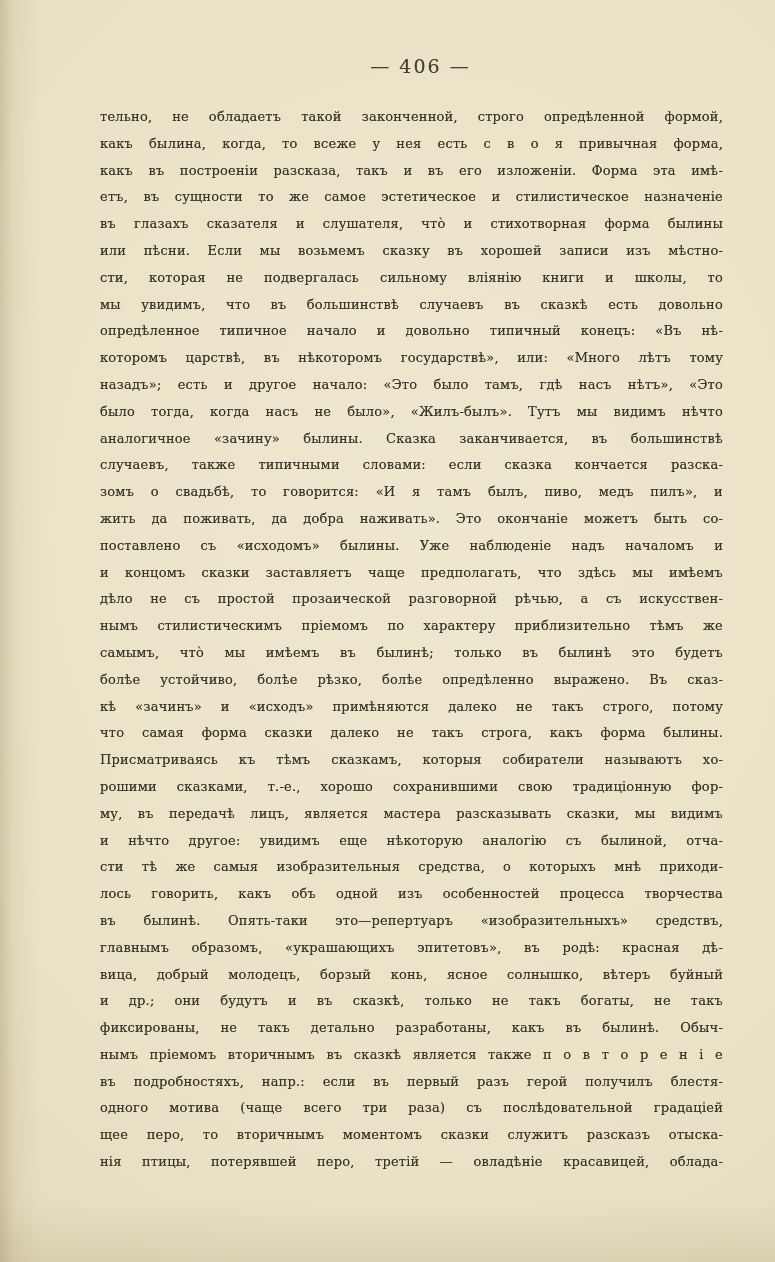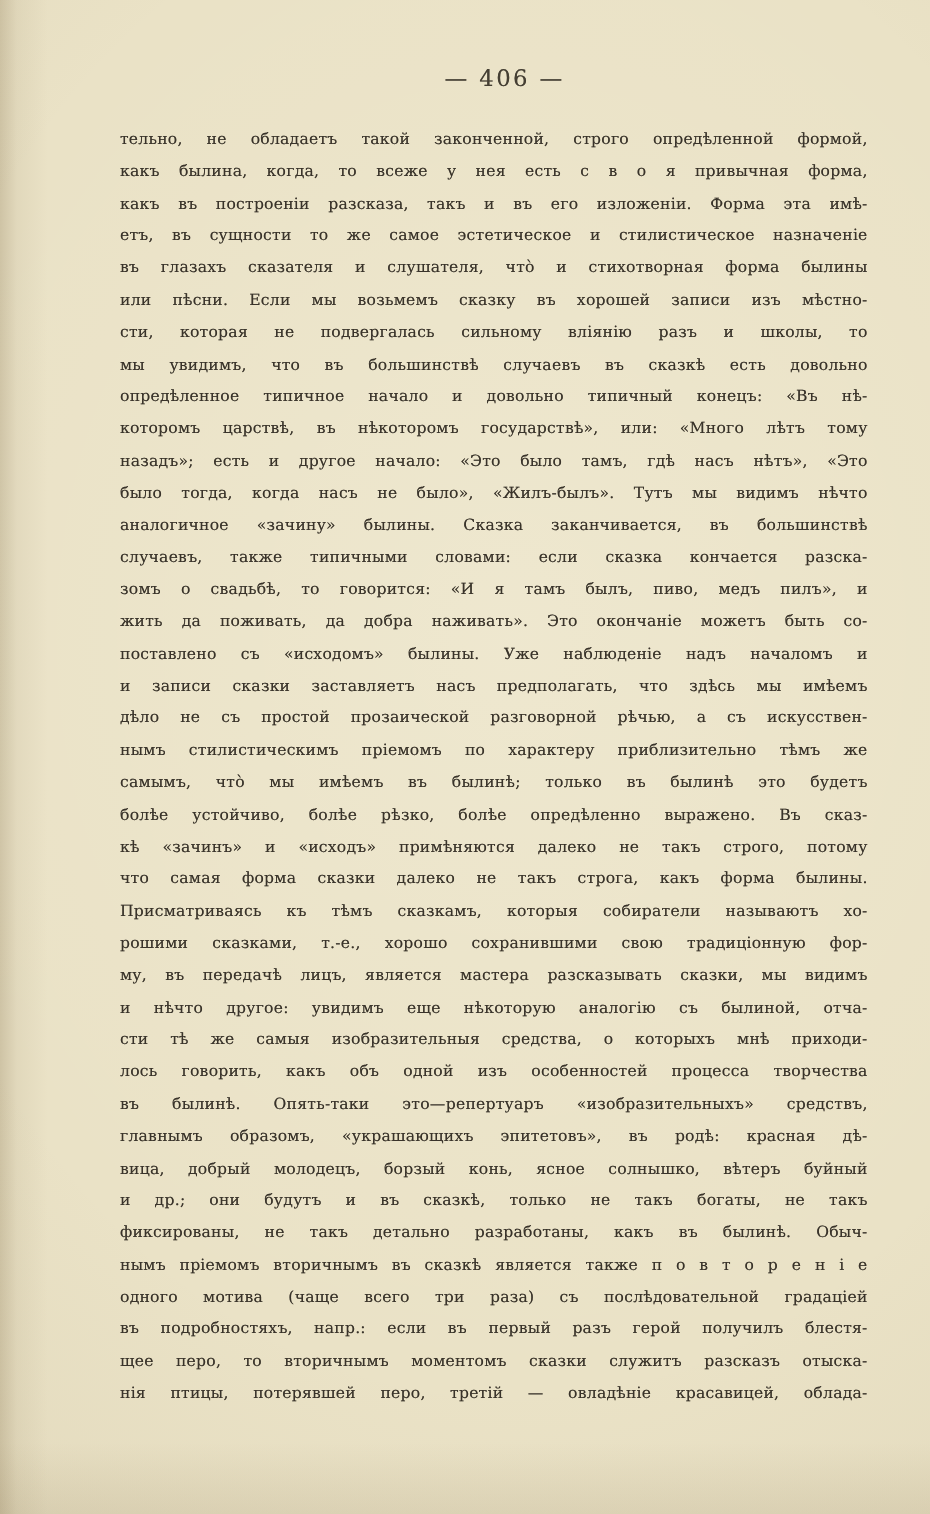--- a/index.html
+++ b/index.html
@@ -54,48 +54,48 @@
 
 <div class="scan-page" style="--paper: #eae2c6; --ink: #39332a;">
   <div class="page-number">— 406 —</div>
   <div class="text-block" id="text-block">
       <div class="text-line">тельно, не обладаетъ такой законченной, строго опредѣленной формой,</div>
       <div class="text-line">какъ былина, когда, то всеже у нея есть с в о я привычная форма,</div>
       <div class="text-line">какъ въ построеніи разсказа, такъ и въ его изложеніи. Форма эта имѣ-</div>
       <div class="text-line">етъ, въ сущности то же самое эстетическое и стилистическое назначеніе</div>
       <div class="text-line">въ глазахъ сказателя и слушателя, чтò и стихотворная форма былины</div>
       <div class="text-line">или пѣсни. Если мы возьмемъ сказку въ хорошей записи изъ мѣстно-</div>
-      <div class="text-line">сти, которая не подвергалась сильному вліянію разъ и школы, то</div>
+      <div class="text-line">сти, которая не подвергалась сильному вліянію книги и школы, то</div>
       <div class="text-line">мы увидимъ, что въ большинствѣ случаевъ въ сказкѣ есть довольно</div>
       <div class="text-line">опредѣленное типичное начало и довольно типичный конецъ: «Въ нѣ-</div>
       <div class="text-line">которомъ царствѣ, въ нѣкоторомъ государствѣ», или: «Много лѣтъ тому</div>
       <div class="text-line">назадъ»; есть и другое начало: «Это было тамъ, гдѣ насъ нѣтъ», «Это</div>
       <div class="text-line">было тогда, когда насъ не было», «Жилъ-былъ». Тутъ мы видимъ нѣчто</div>
       <div class="text-line">аналогичное «зачину» былины. Сказка заканчивается, въ большинствѣ</div>
       <div class="text-line">случаевъ, также типичными словами: если сказка кончается разска-</div>
       <div class="text-line">зомъ о свадьбѣ, то говорится: «И я тамъ былъ, пиво, медъ пилъ», и</div>
       <div class="text-line">жить да поживать, да добра наживать». Это окончаніе можетъ быть со-</div>
       <div class="text-line">поставлено съ «исходомъ» былины. Уже наблюденіе надъ началомъ и</div>
-      <div class="text-line">и записи сказки заставляетъ насъ предполагать, что здѣсь мы имѣемъ</div>
+      <div class="text-line">и концомъ сказки заставляетъ чаще предполагать, что здѣсь мы имѣемъ</div>
       <div class="text-line">дѣло не съ простой прозаической разговорной рѣчью, а съ искусствен-</div>
       <div class="text-line">нымъ стилистическимъ пріемомъ по характеру приблизительно тѣмъ же</div>
       <div class="text-line">самымъ, чтò мы имѣемъ въ былинѣ; только въ былинѣ это будетъ</div>
       <div class="text-line">болѣе устойчиво, болѣе рѣзко, болѣе опредѣленно выражено. Въ сказ-</div>
       <div class="text-line">кѣ «зачинъ» и «исходъ» примѣняются далеко не такъ строго, потому</div>
       <div class="text-line">что самая форма сказки далеко не такъ строга, какъ форма былины.</div>
       <div class="text-line">Присматриваясь къ тѣмъ сказкамъ, которыя собиратели называютъ хо-</div>
       <div class="text-line">рошими сказками, т.-е., хорошо сохранившими свою традиціонную фор-</div>
       <div class="text-line">му, въ передачѣ лицъ, является мастера разсказывать сказки, мы видимъ</div>
       <div class="text-line">и нѣчто другое: увидимъ еще нѣкоторую аналогію съ былиной, отча-</div>
       <div class="text-line">сти тѣ же самыя изобразительныя средства, о которыхъ мнѣ приходи-</div>
       <div class="text-line">лось говорить, какъ объ одной изъ особенностей процесса творчества</div>
       <div class="text-line">въ былинѣ. Опять-таки это—репертуаръ «изобразительныхъ» средствъ,</div>
       <div class="text-line">главнымъ образомъ, «украшающихъ эпитетовъ», въ родѣ: красная дѣ-</div>
       <div class="text-line">вица, добрый молодецъ, борзый конь, ясное солнышко, вѣтеръ буйный</div>
       <div class="text-line">и др.; они будутъ и въ сказкѣ, только не такъ богаты, не такъ</div>
       <div class="text-line">фиксированы, не такъ детально разработаны, какъ въ былинѣ. Обыч-</div>
       <div class="text-line">нымъ пріемомъ вторичнымъ въ сказкѣ является также п о в т о р е н і е</div>
+      <div class="text-line">въ подробностяхъ, напр.: если въ первый разъ герой получилъ блестя-</div>
       <div class="text-line">одного мотива (чаще всего три раза) съ послѣдовательной градаціей</div>
-      <div class="text-line">въ подробностяхъ, напр.: если въ первый разъ герой получилъ блестя-</div>
       <div class="text-line">щее перо, то вторичнымъ моментомъ сказки служитъ разсказъ отыска-</div>
       <div class="text-line">нія птицы, потерявшей перо, третій — овладѣніе красавицей, облада-</div>
     </div>
 </div>
 
 </body></html>

